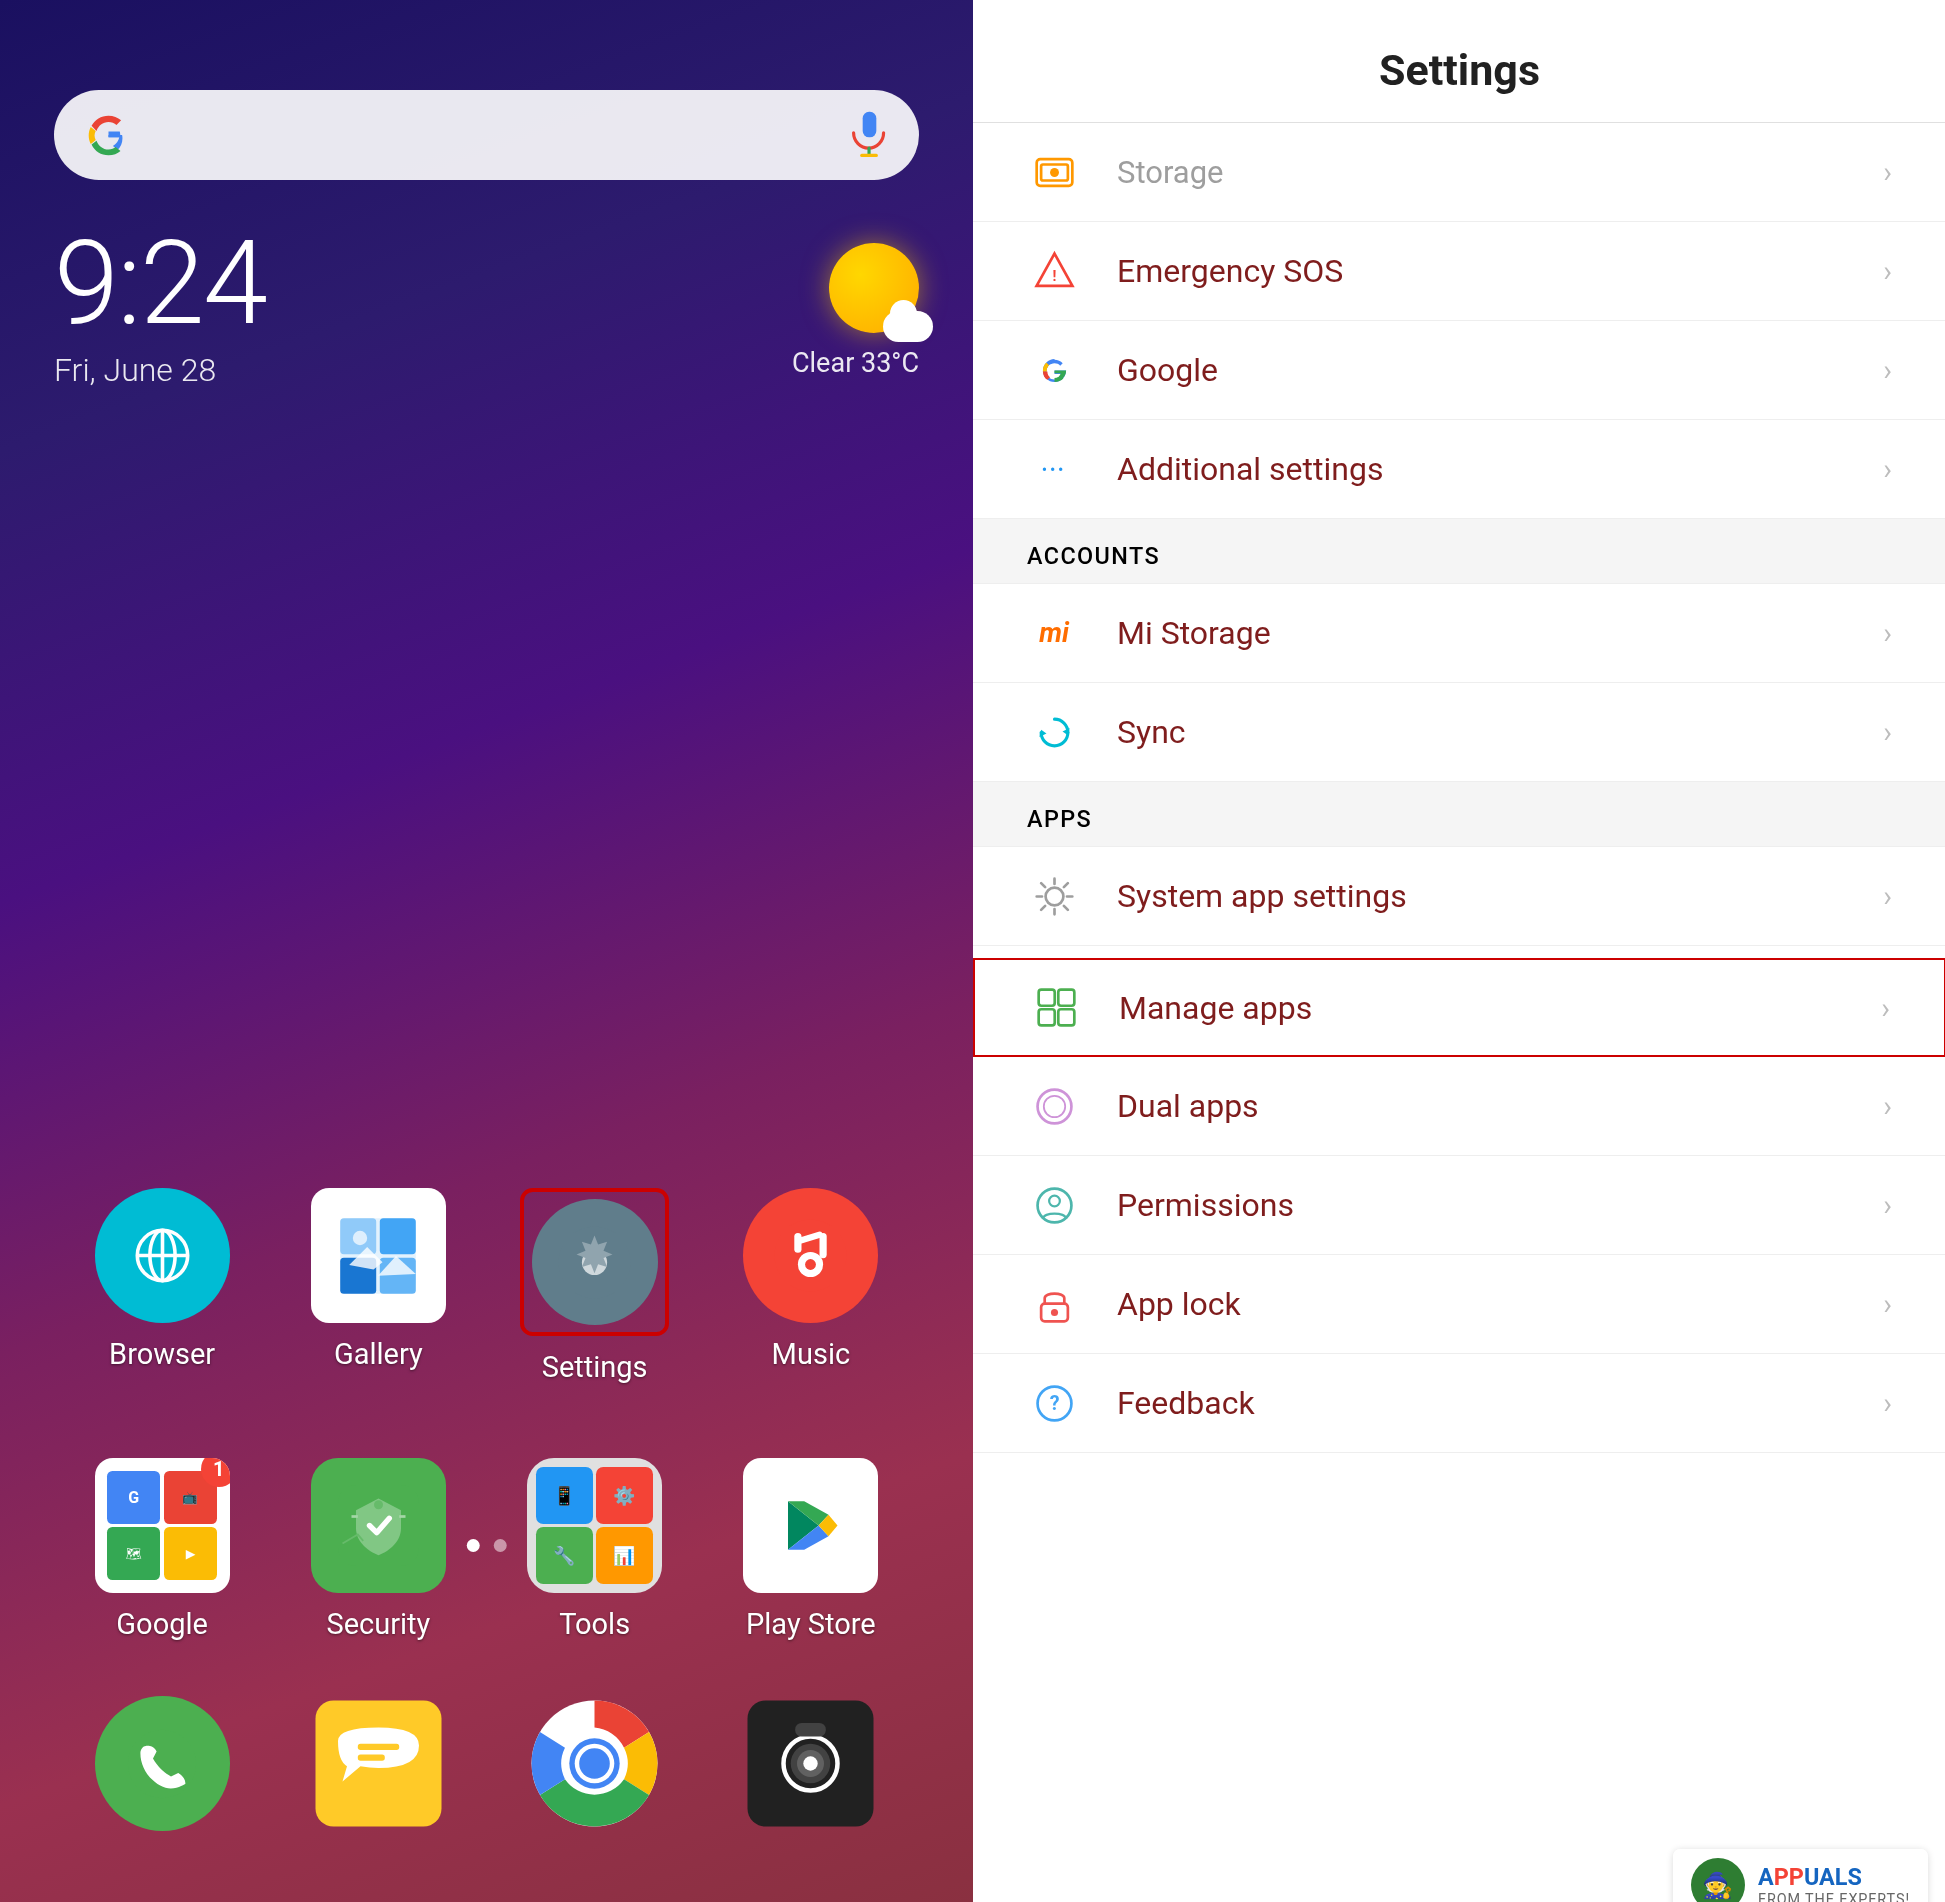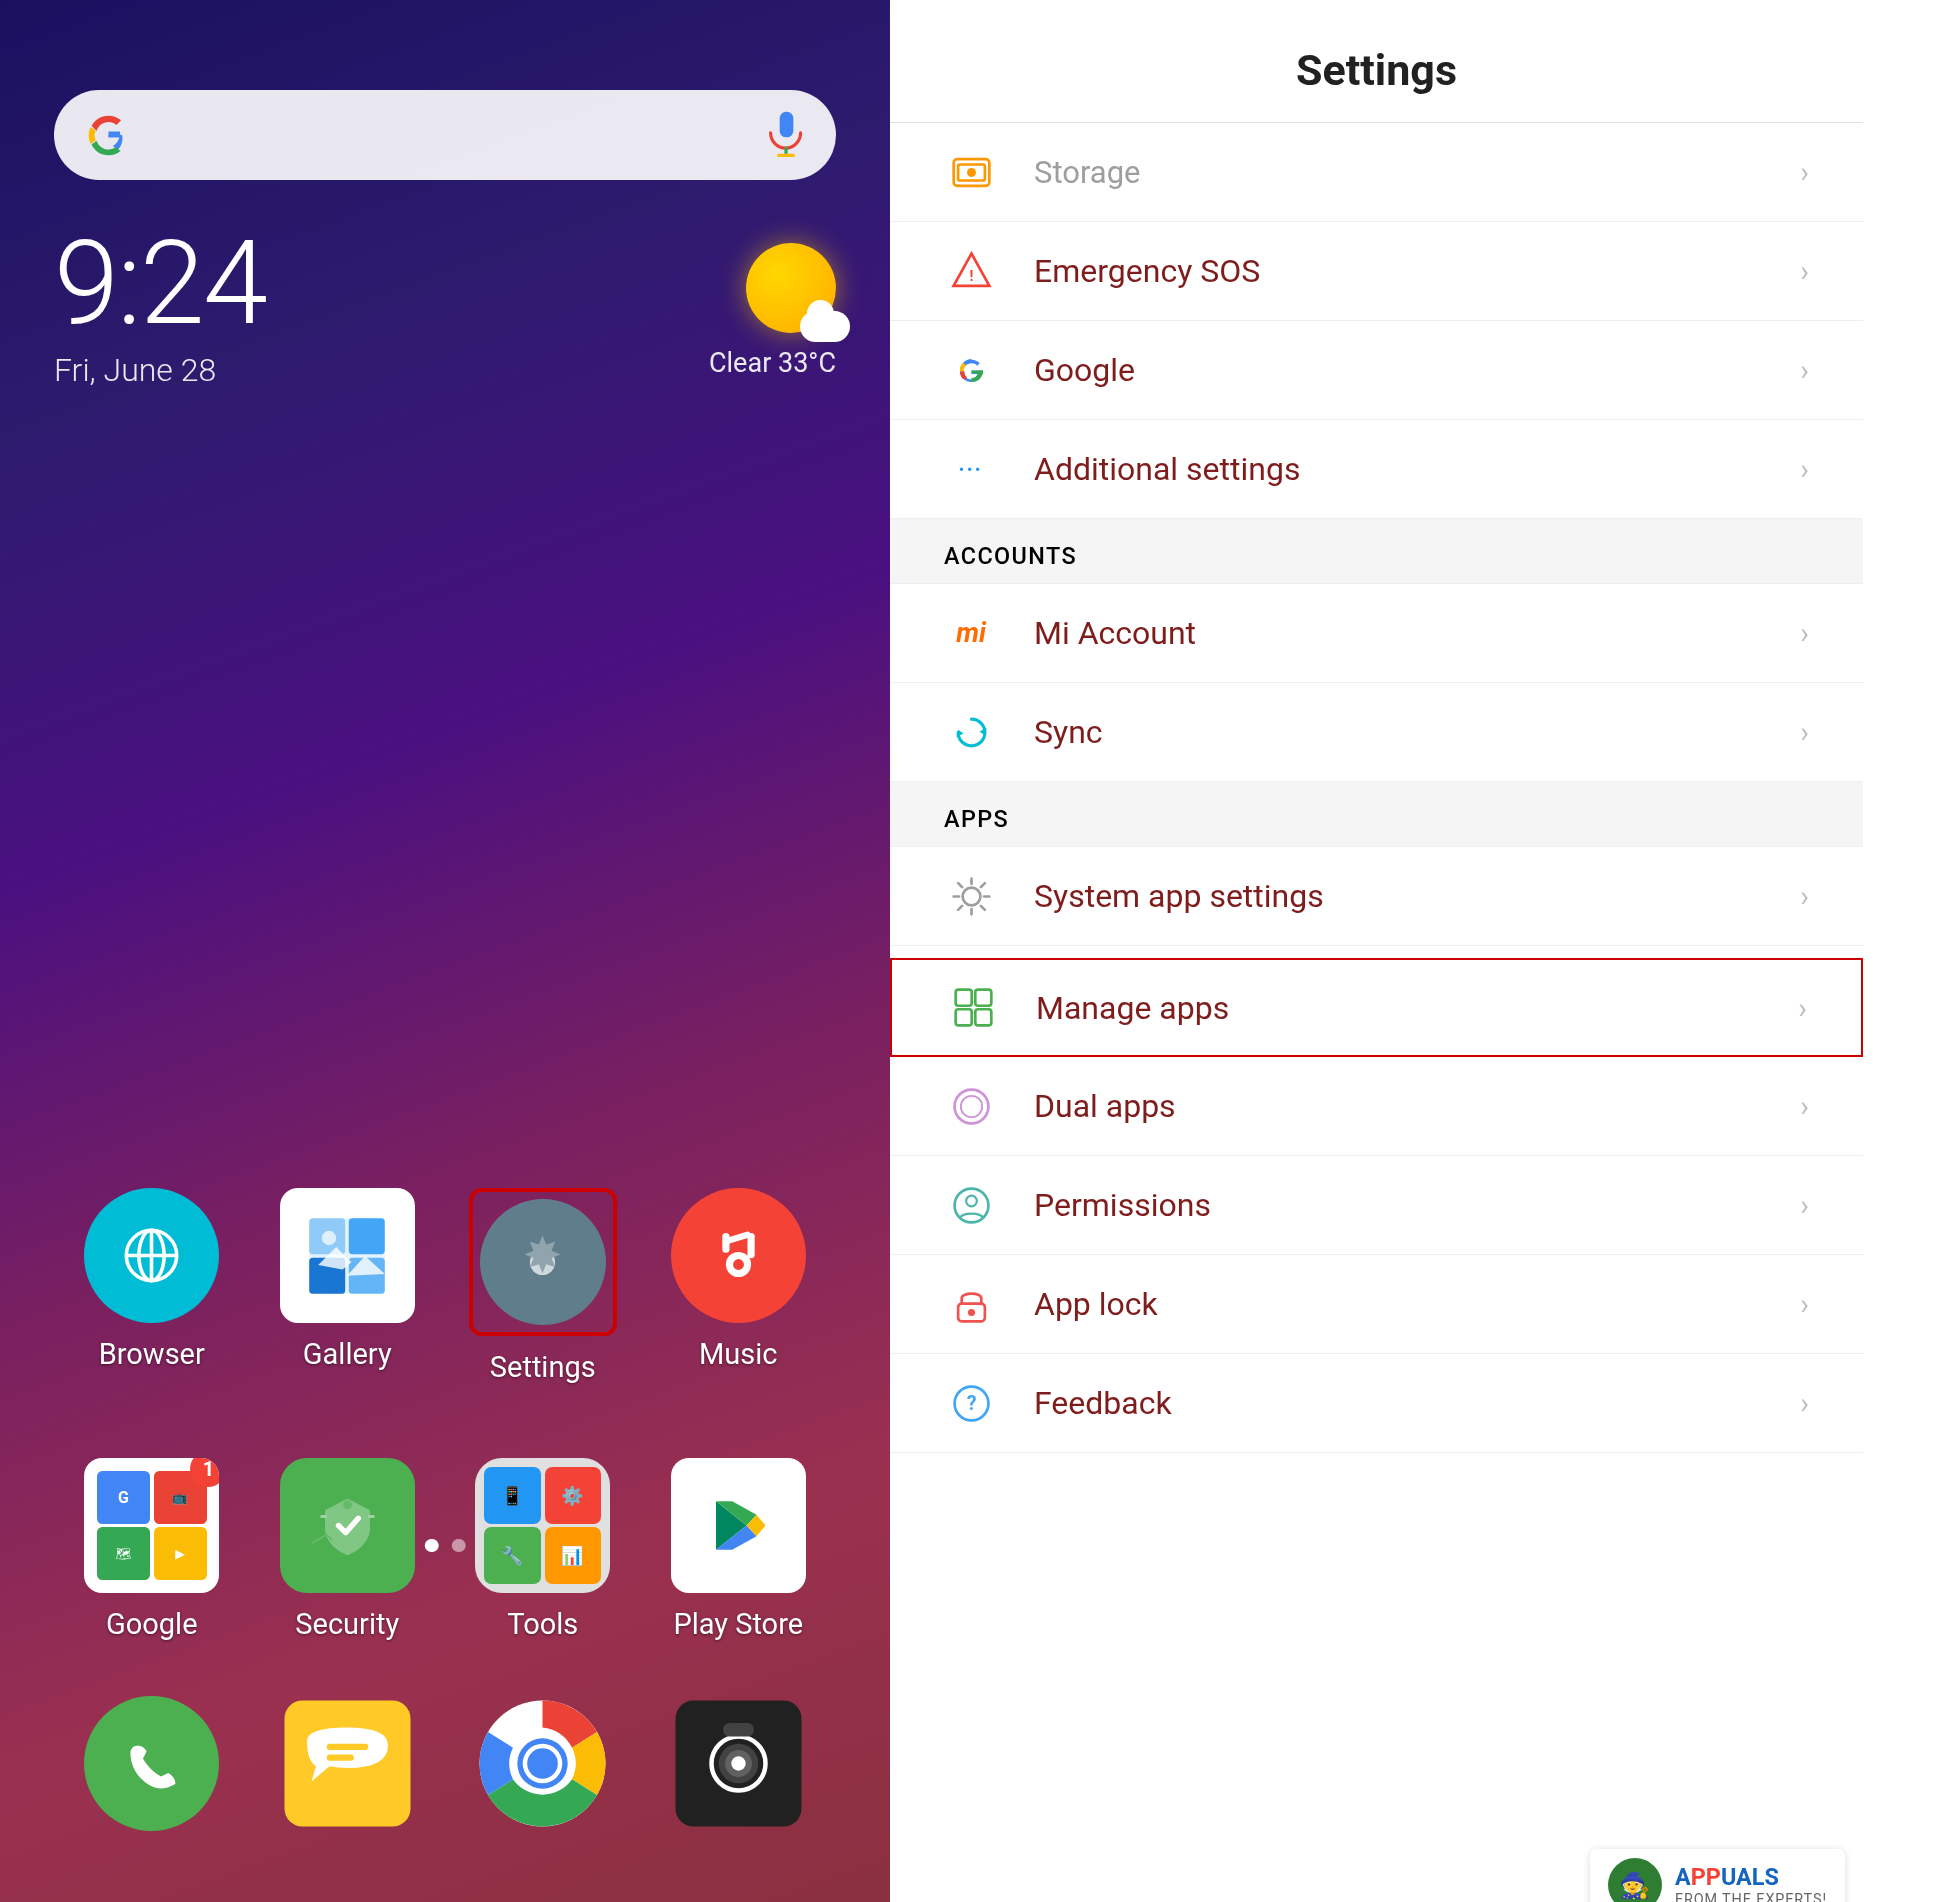--- a/index.html
+++ b/index.html
@@ -6,21 +6,21 @@
     body {
       width: 1946px;
       height: 1903px;
       display: flex;
       font-family: 'Roboto', Arial, sans-serif;
       overflow: hidden;
     }
 
     
     .left-panel {
-      width: 890px;
+      width: 973px;
       height: 1903px;
       background: linear-gradient(160deg, #1a1060 0%, #2d1b6e 20%, #4a1080 40%, #7a2060 60%, #9a3050 80%, #8a3040 100%);
       position: relative;
       overflow: hidden;
       flex-shrink: 0;
     }
 
     
     .status-bar {
       position: absolute;
@@ -619,21 +619,21 @@
       <div class="settings-item-text">Additional settings</div>
       <div class="settings-item-arrow">›</div>
     </div>
 
     <div class="section-header">ACCOUNTS</div>
 
     <div class="settings-item">
       <div class="settings-item-icon">
         <span style="color: #ff6d00; font-weight: bold; font-size: 27px; font-style: italic;">mi</span>
       </div>
-      <div class="settings-item-text">Mi Account</div>
+      <div class="settings-item-text">Mi Storage</div>
       <div class="settings-item-arrow">›</div>
     </div>
 
     <div class="settings-item">
       <div class="settings-item-icon">
         <svg width="41" height="41" viewBox="0 0 46 46">
           <path d="M23 8 A15 15 0 0 1 38 23" stroke="#00bcd4" stroke-width="3.5" fill="none" stroke-linecap="round"></path>
           <path d="M38 23 A15 15 0 0 1 8 23" stroke="#00bcd4" stroke-width="3.5" fill="none" stroke-linecap="round"></path>
           <polygon points="40,18 38,26 32,22" fill="#00bcd4"></polygon>
           <polygon points="6,28 8,20 14,24" fill="#00bcd4"></polygon>

